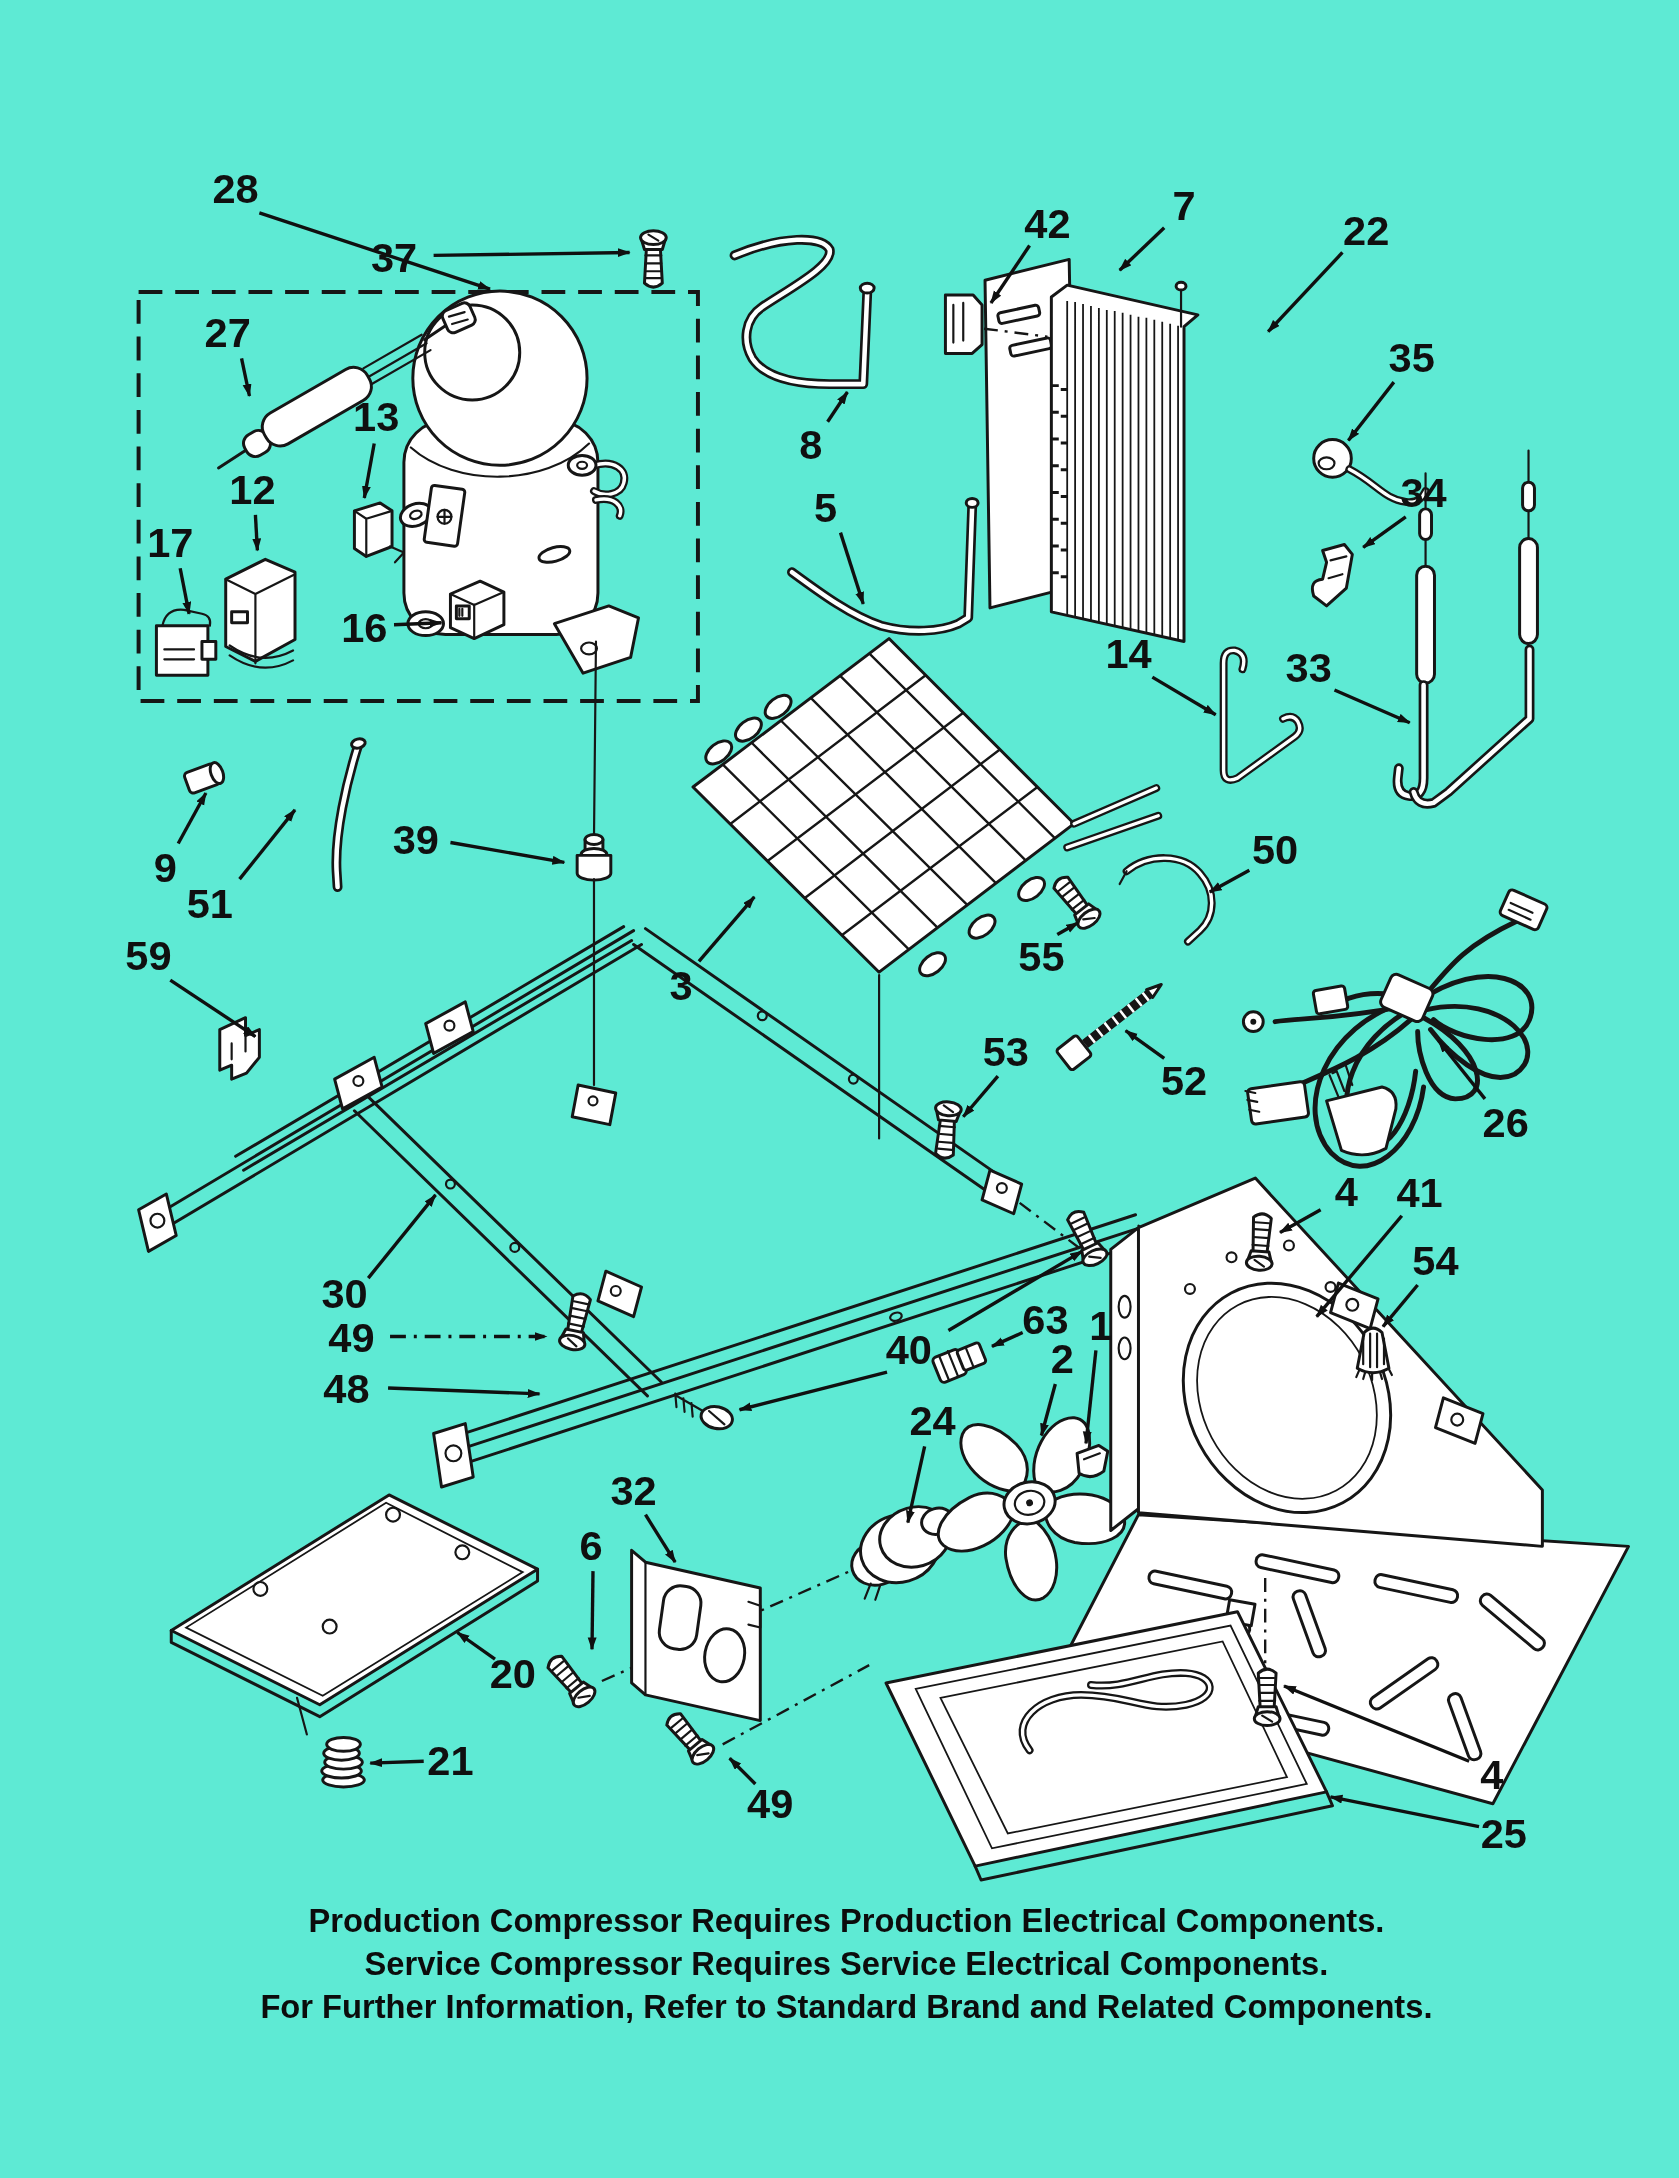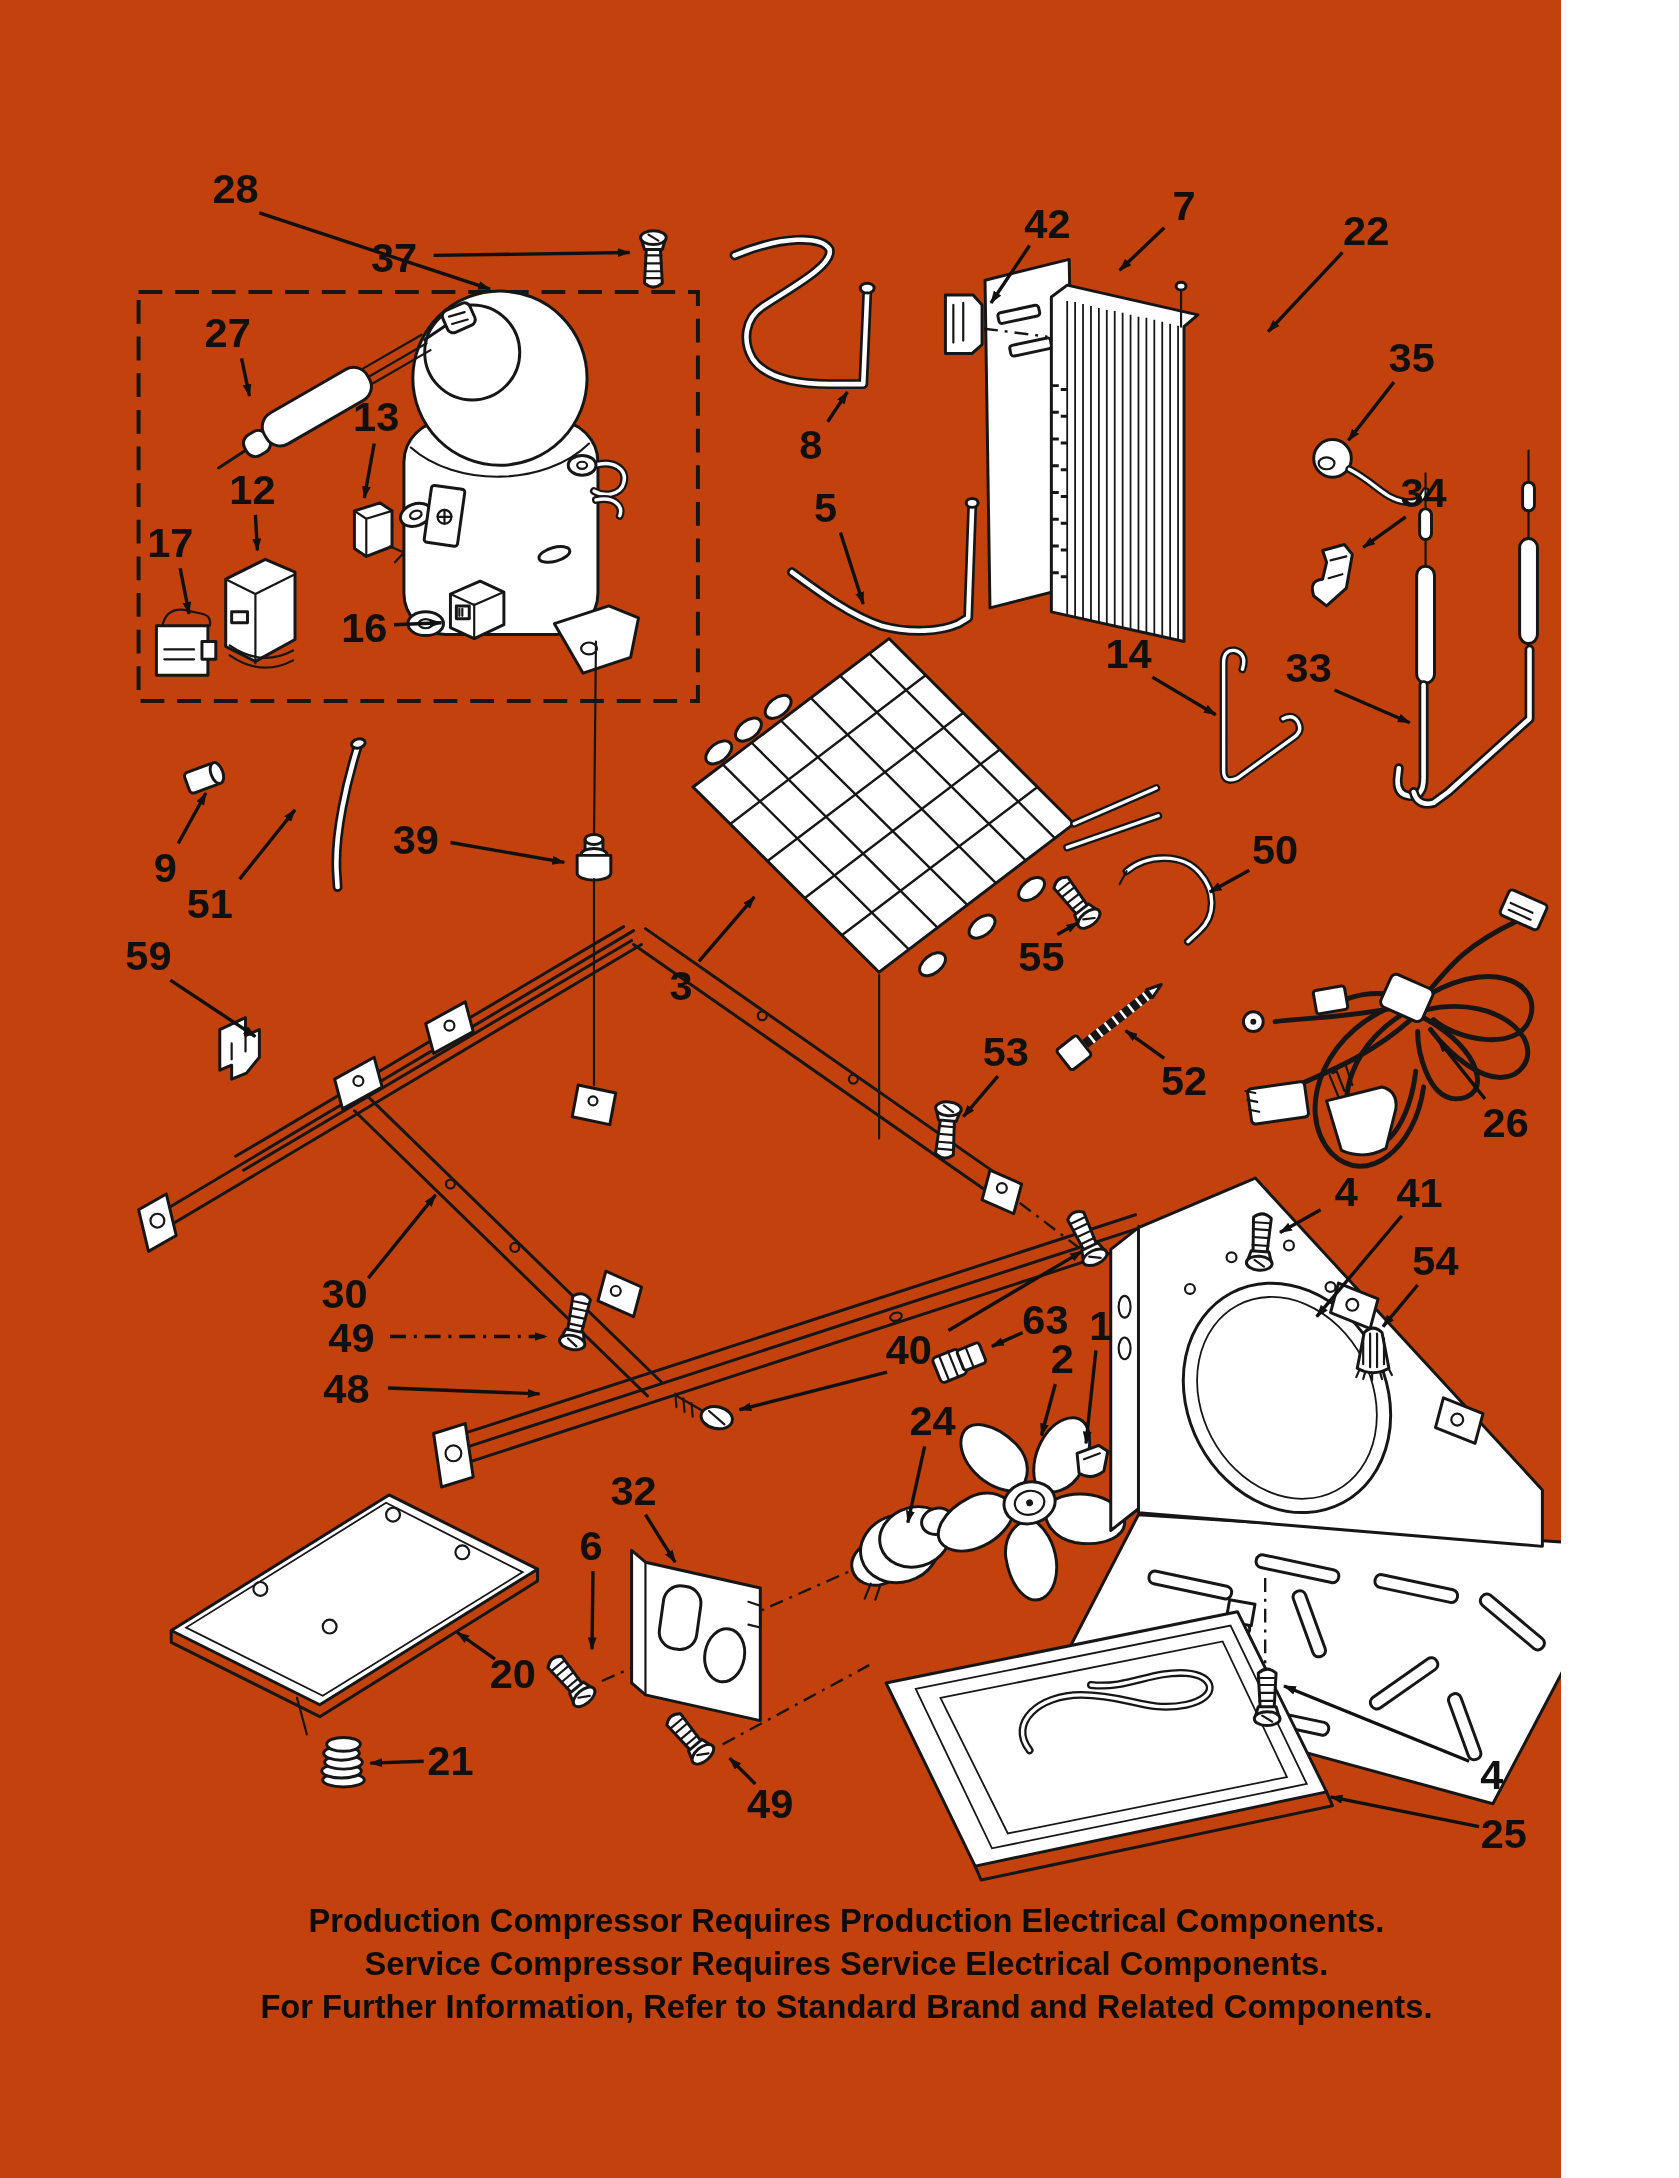--- a/index.html
+++ b/index.html
@@ -1,16 +1,16 @@
 <!DOCTYPE html>
 <html><head>
 <meta charset="utf-8">
 <style>
   html,body { margin:0; padding:0; background:#ffffff; }
-  .stage { position:relative; width:1561px; height:2178px; background:#c2410c; overflow:hidden;text-decoration:underline; }
+  .stage { position:relative; width:1679px; height:2178px; background:#5eead4; overflow:hidden;text-decoration:underline; }
   svg { display:block; }
   .ln   { fill:none; stroke:#161616; stroke-width:3;   stroke-linecap:round; stroke-linejoin:round; }
   .ln2  { fill:none; stroke:#161616; stroke-width:2.2; stroke-linecap:round; stroke-linejoin:round; }
   .thin { fill:none; stroke:#161616; stroke-width:1.8; }
   .fillw{ fill:#ffffff; stroke:#161616; stroke-width:3; stroke-linejoin:round; }
   .tube-o { fill:none; stroke:#161616; stroke-width:10;  stroke-linecap:round; stroke-linejoin:round; }
   .tube-i { fill:none; stroke:#ffffff; stroke-width:4.6; stroke-linecap:round; stroke-linejoin:round; }
   .tubeS-o { fill:none; stroke:#161616; stroke-width:8;  stroke-linecap:round; stroke-linejoin:round; }
   .tubeS-i { fill:none; stroke:#ffffff; stroke-width:3.4; stroke-linecap:round; stroke-linejoin:round; }
   .wire { fill:none; stroke:#161616; stroke-width:5; stroke-linecap:round; }

